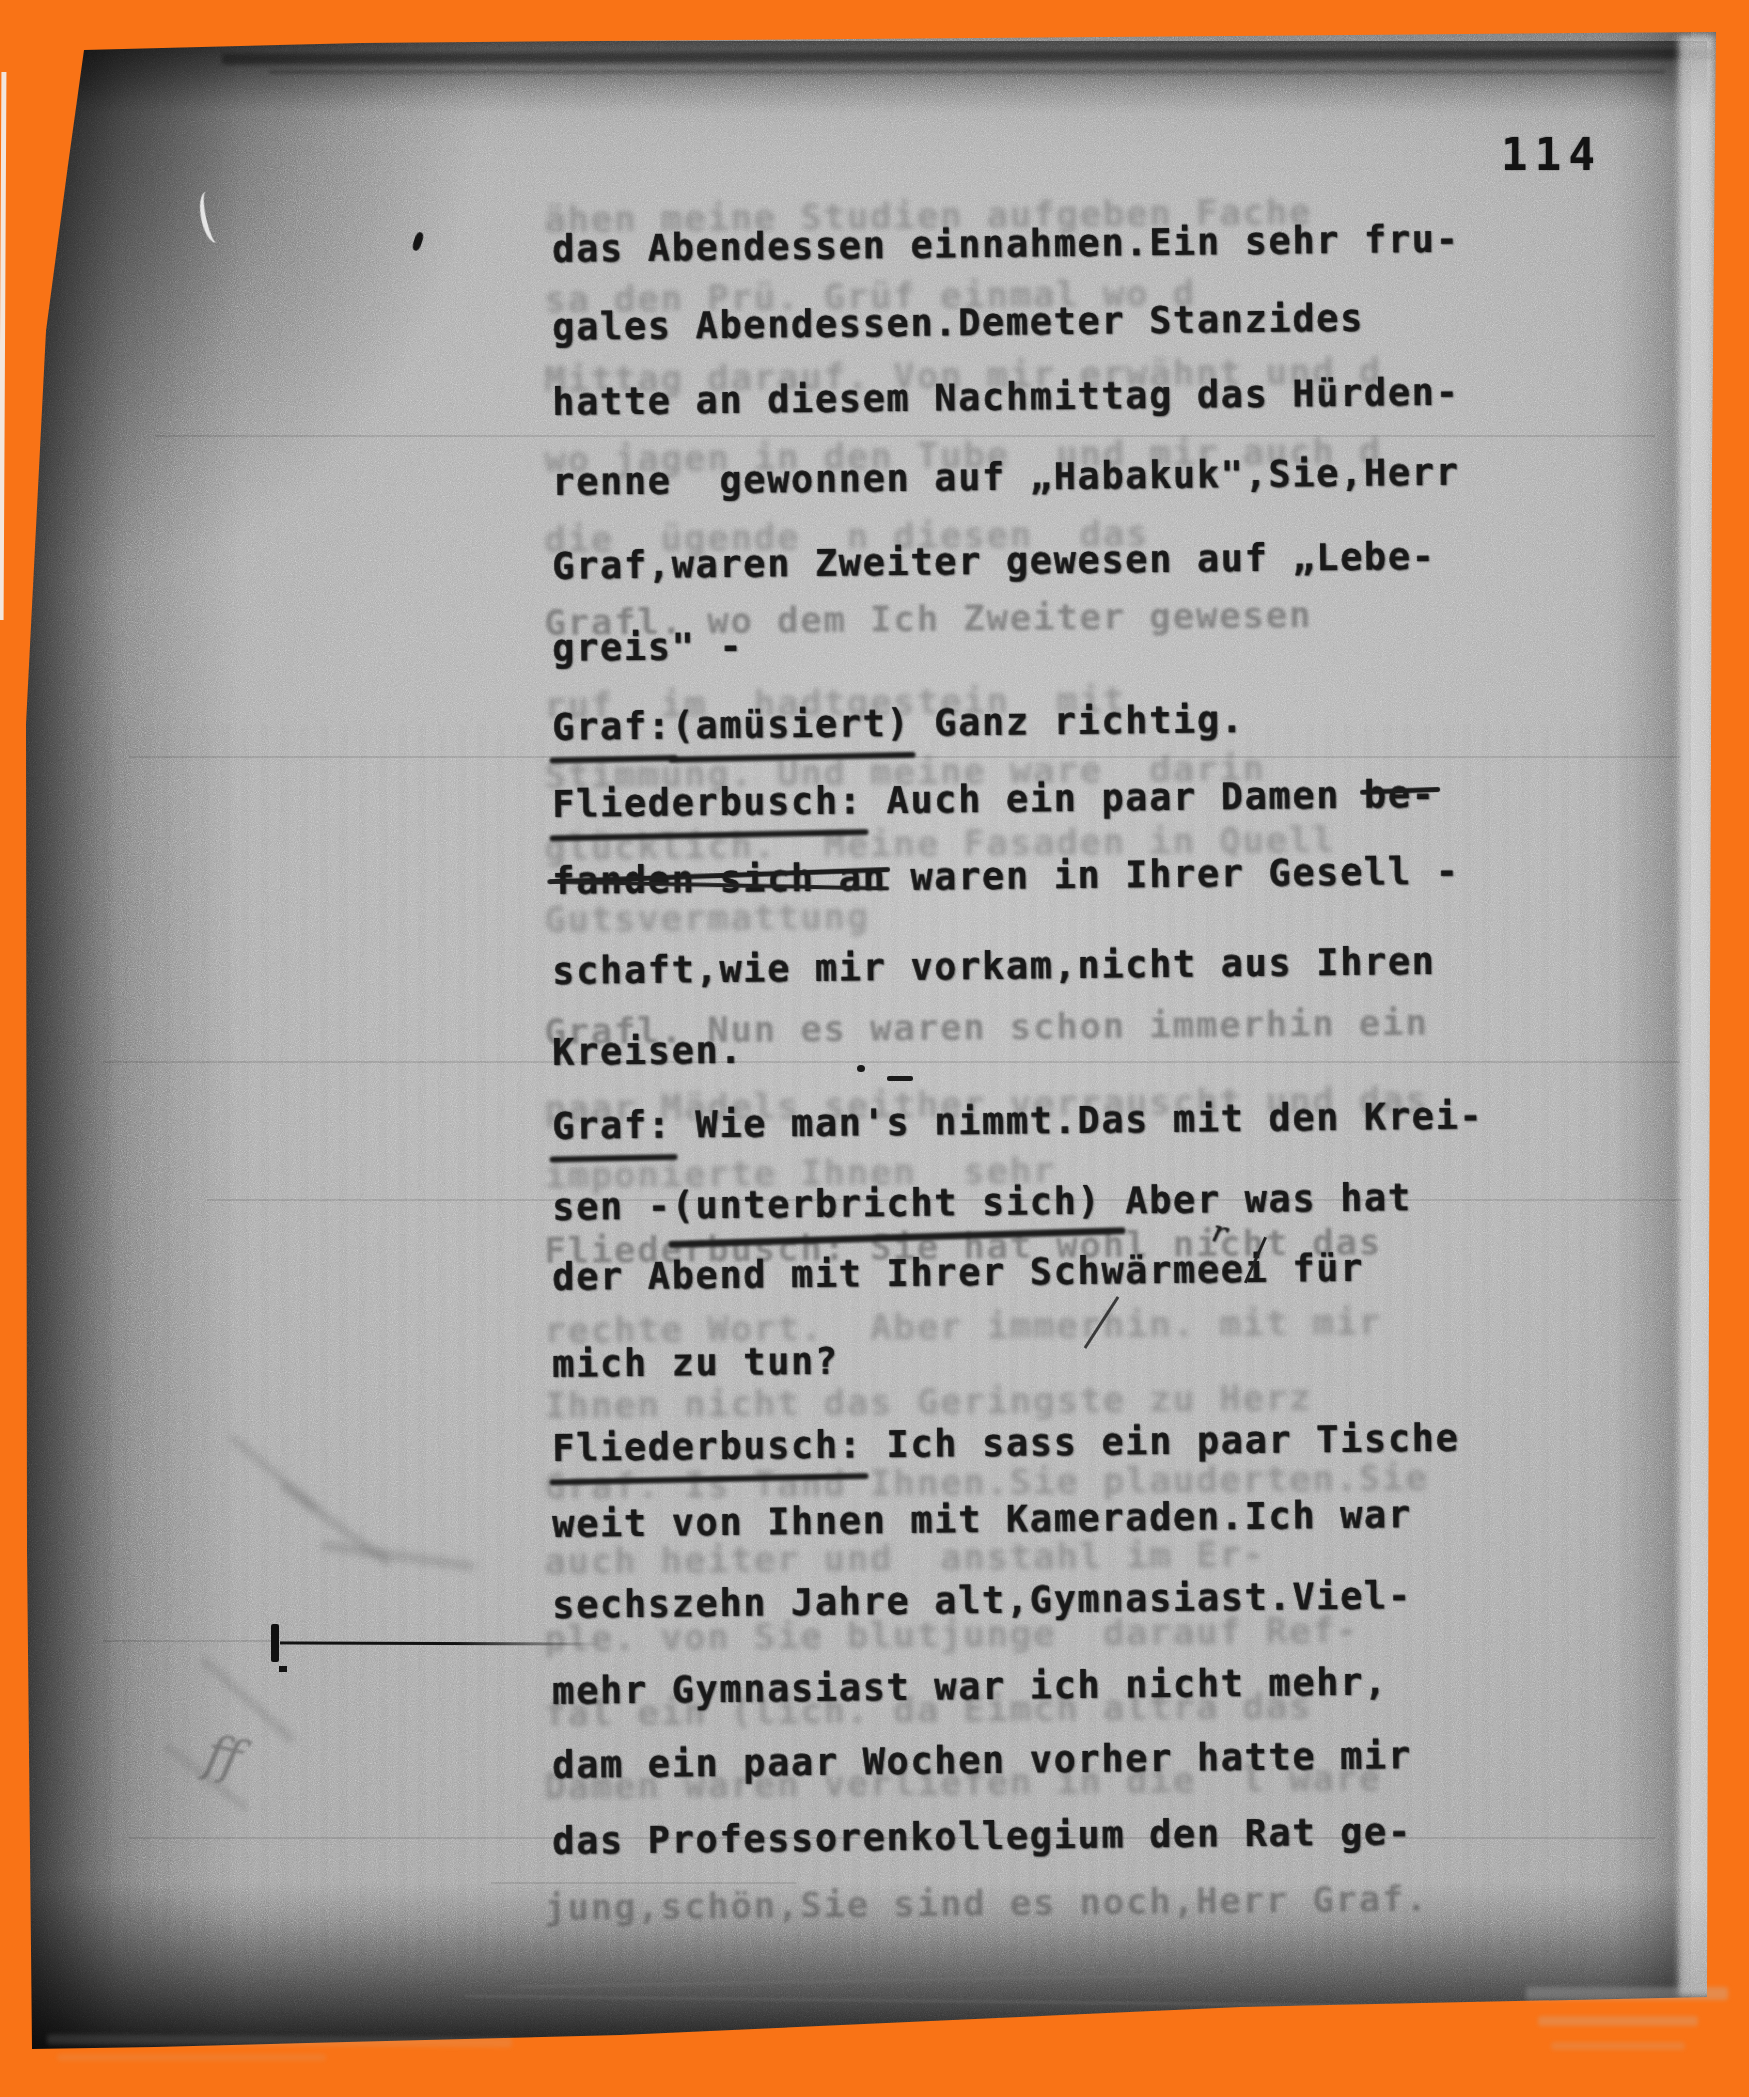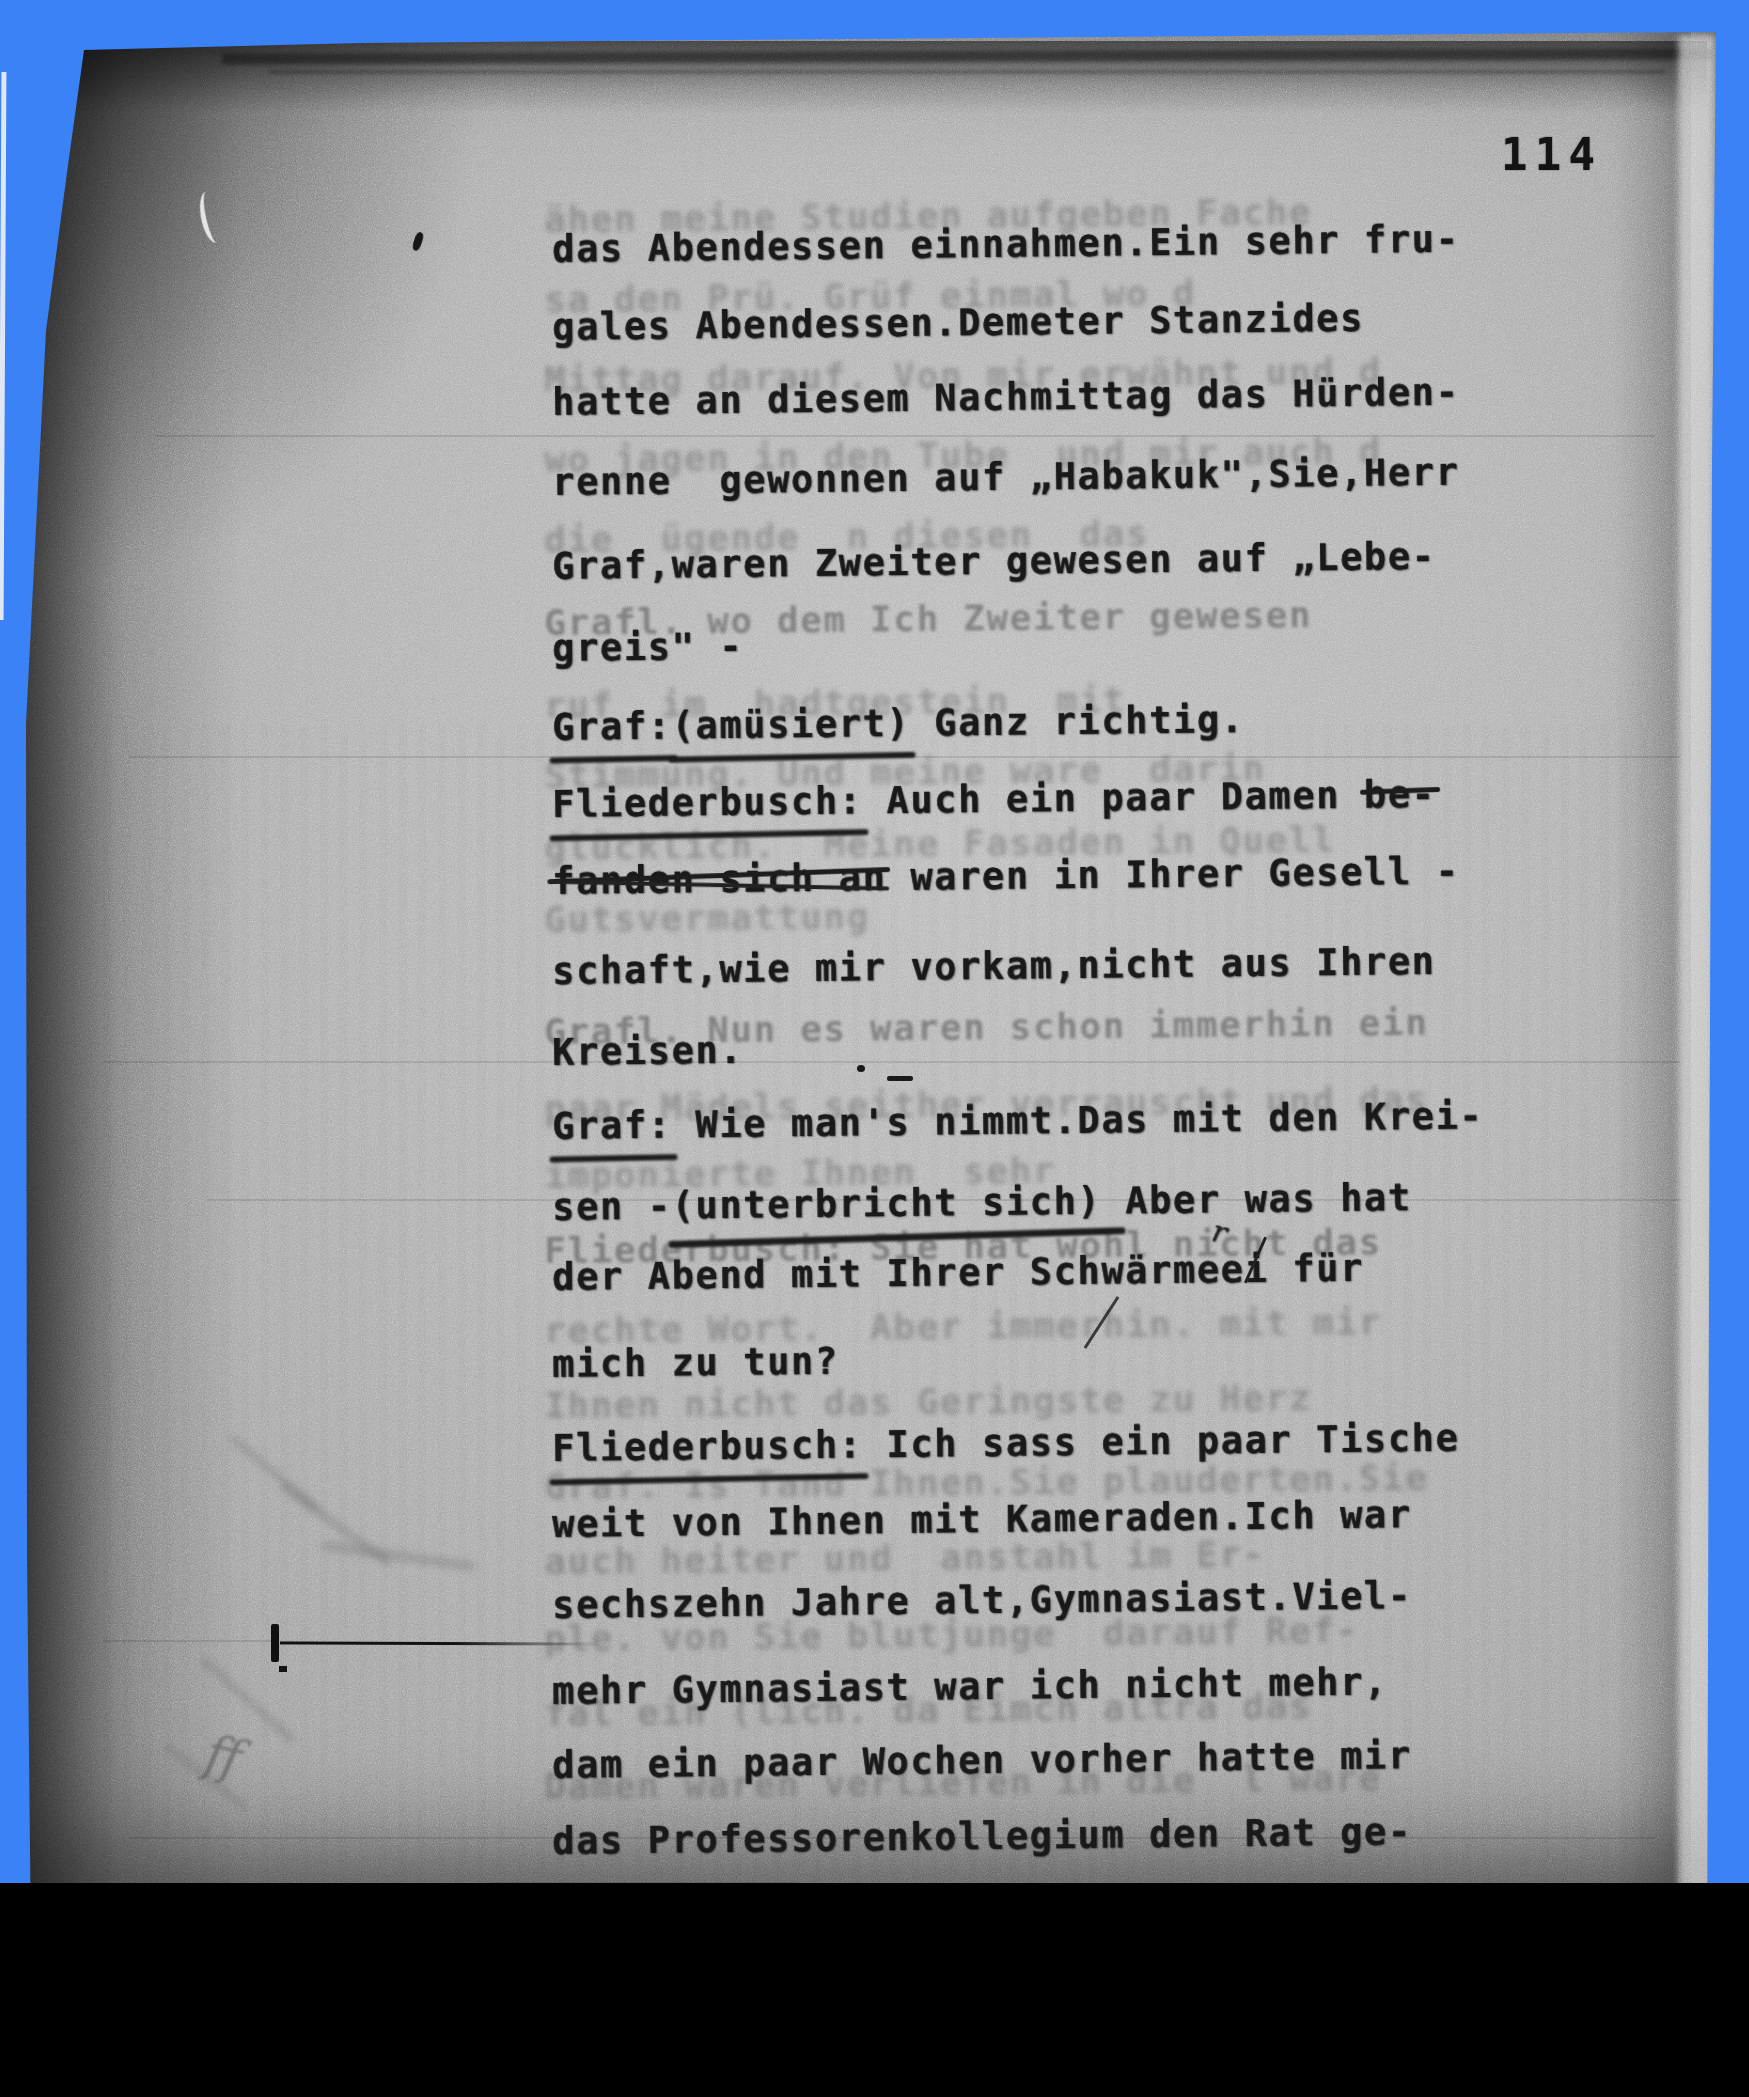--- a/index.html
+++ b/index.html
@@ -1,18 +1,18 @@
 <!DOCTYPE html>
 <html style="font-size:8.3px"><head>
 <meta charset="utf-8">
 <style>
   html,body { margin:0; padding:0; background:#000; }
   .scan {
-    position:relative; width:1750px; height:1883px; overflow:hidden;
-    background:#3b82f6;
+    position:relative; width:1750px; height:2097px; overflow:hidden;
+    background:#f97316;
     font-family:"DejaVu Sans Mono", monospace;
     text-align:right;
   }
   
   .paper {
     position:absolute; inset:0;
     background: radial-gradient(ellipse at 55% 42%, #b9b9b9 0%, #adadad 45%, #9c9c9c 80%, #8e8e8e 100%);
     clip-path: polygon(84px 50px, 362px 43px, 1716px 32px, 1712px 465px,
                        1709px 1293px, 1707px 1997px, 1241px 2007px, 621px 2035px,
                        155px 2047px, 32px 2049px, 27px 1551px, 26px 724px,

